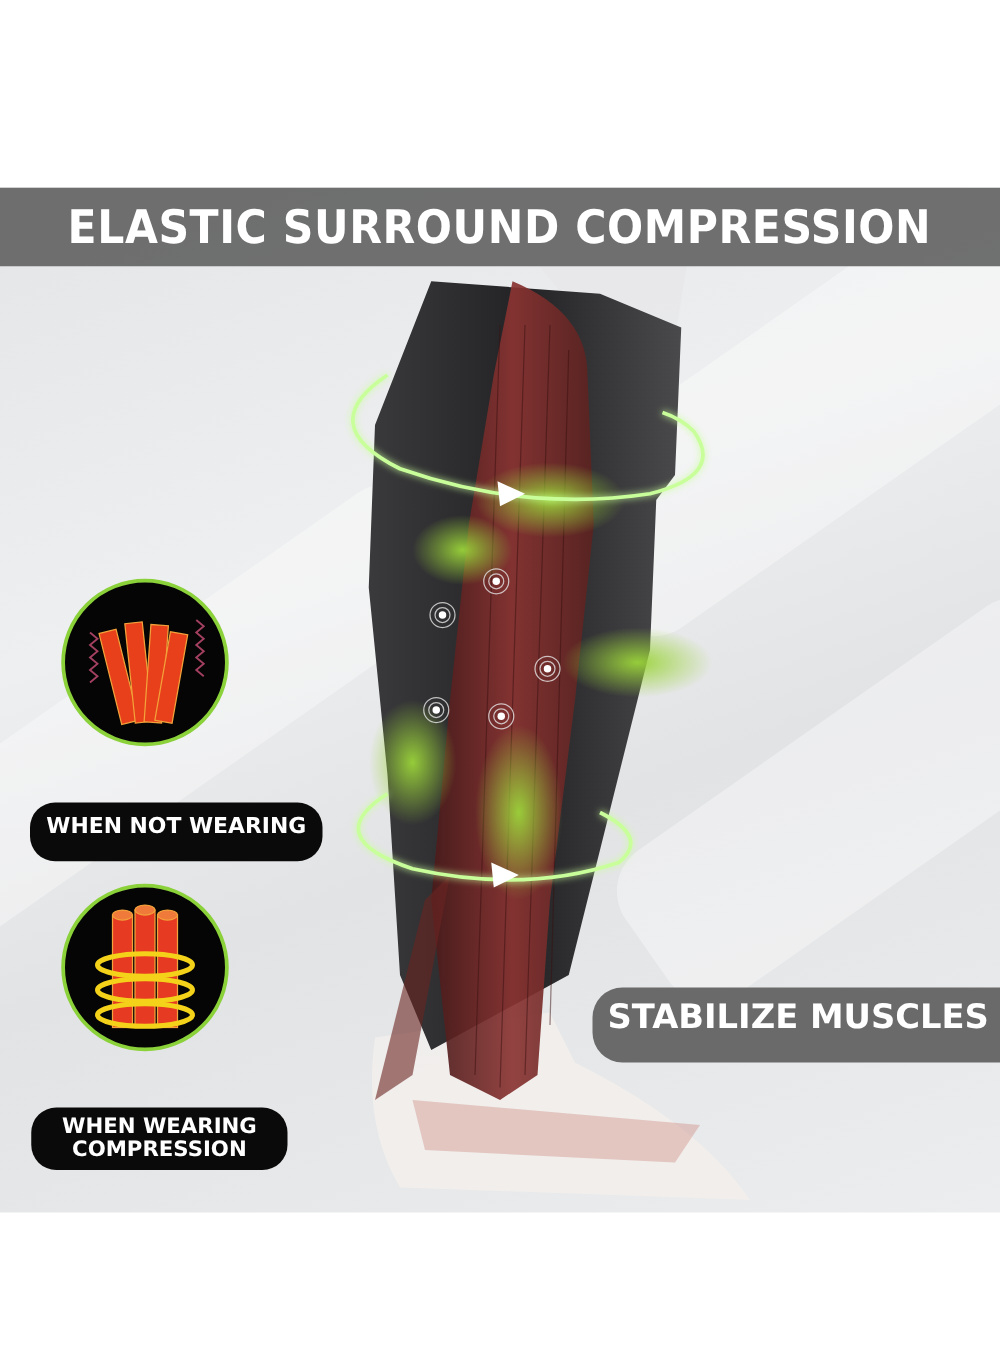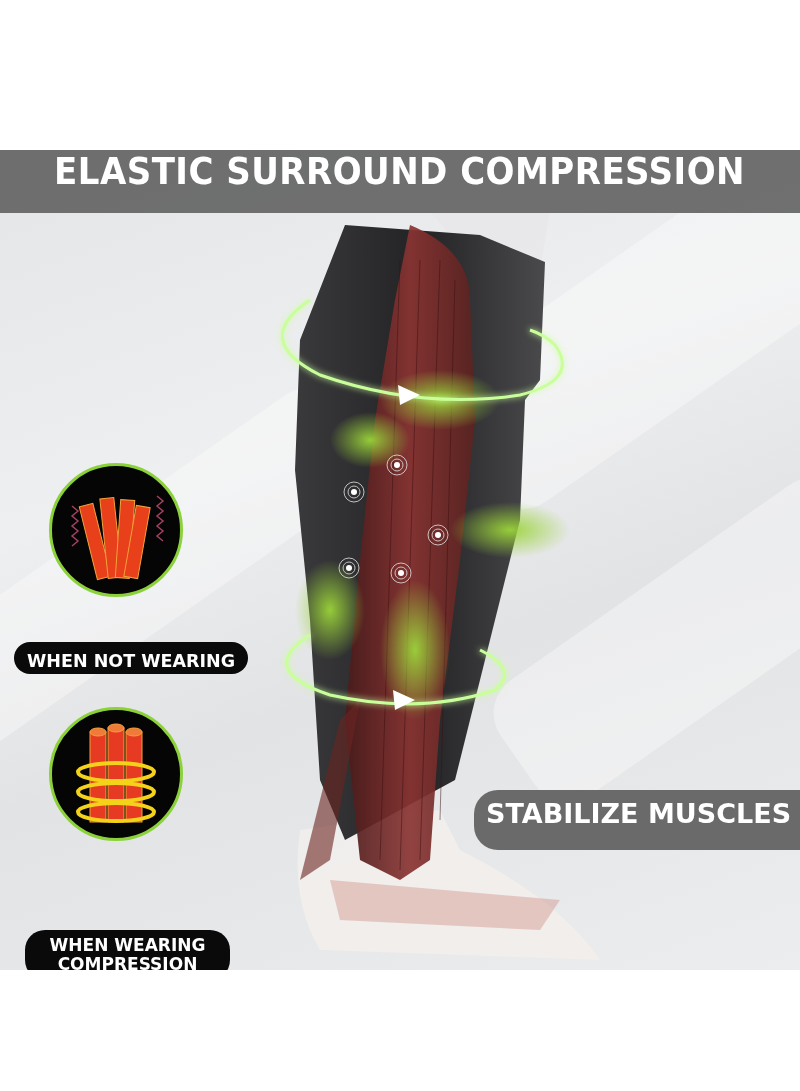--- a/index.html
+++ b/index.html
@@ -1,27 +1,27 @@
 <!DOCTYPE html>
 <html><head>
 <meta charset="utf-8">
 <style>
   html, body { margin:0; padding:0; }
   body { width:800px; height:1091px; background:#ffffff; position:relative; overflow:hidden; font-family:"DejaVu Sans", sans-serif; }
   .scene { position:absolute; left:0; top:150px; width:800px; height:820px; overflow:hidden;
     background: linear-gradient(160deg, #e4e5e7 0%, #eeeff0 35%, #e2e3e5 60%, #ecedee 100%); }
   .bg-shape { position:absolute; background:rgba(255,255,255,0.35); transform:rotate(-35deg); border-radius:40px; }
   .title-bar { position:absolute; left:0; top:0; width:800px; height:63px; background:rgba(100,100,100,0.92); z-index:5;
-    display:flex; justify-content:center; }
+    display:flex; align-items:center; justify-content:center; }
   .title-text { color:#ffffff; font-weight:bold; font-size:37px; letter-spacing:0.5px; font-family:"DejaVu Sans", sans-serif; transform:scaleX(0.92); }
   .leg-svg { position:absolute; left:0; top:0; z-index:2; }
   .icon-circle { position:absolute; width:128px; height:128px; border-radius:50%; background:#050505; border:3px solid #8bd13a; overflow:hidden; z-index:3; }
   .pill { position:absolute; background:#0a0a0a; color:#fff; font-weight:bold; border-radius:20px; z-index:3; text-align:center; font-family:"DejaVu Sans", sans-serif; }
-  .pill-1 { left:14px; top:492px; width:234px; height:32px; font-size:17.5px; line-height:38px; }
-  .pill-2 { left:25px; top:736px; width:205px; height:50px; font-size:17px; line-height:19px; padding-top:6px; box-sizing:border-box;margin-top:44px; }
+  .pill-1 { left:24px; top:492px; width:234px; height:47px; font-size:17.5px; line-height:38px; }
+  .pill-2 { left:25px; top:736px; width:205px; height:50px; font-size:17px; line-height:19px; padding-top:6px; box-sizing:border-box; }
   .stab-pill { position:absolute; left:474px; top:640px; width:326px; height:60px; background:#6a6a6a; color:#fff; font-weight:bold;
     font-size:27px; line-height:48px; border-radius:24px 0 0 24px; padding-left:12px; box-sizing:border-box; z-index:4; }
 </style>
 </head>
 <body>
 
 <div class="scene">
   <div class="bg-shape" style="left:420px;top:80px;width:520px;height:160px;"></div>
   <div class="bg-shape" style="left:-120px;top:360px;width:520px;height:120px;"></div>
   <div class="bg-shape" style="left:480px;top:420px;width:420px;height:140px;"></div>

